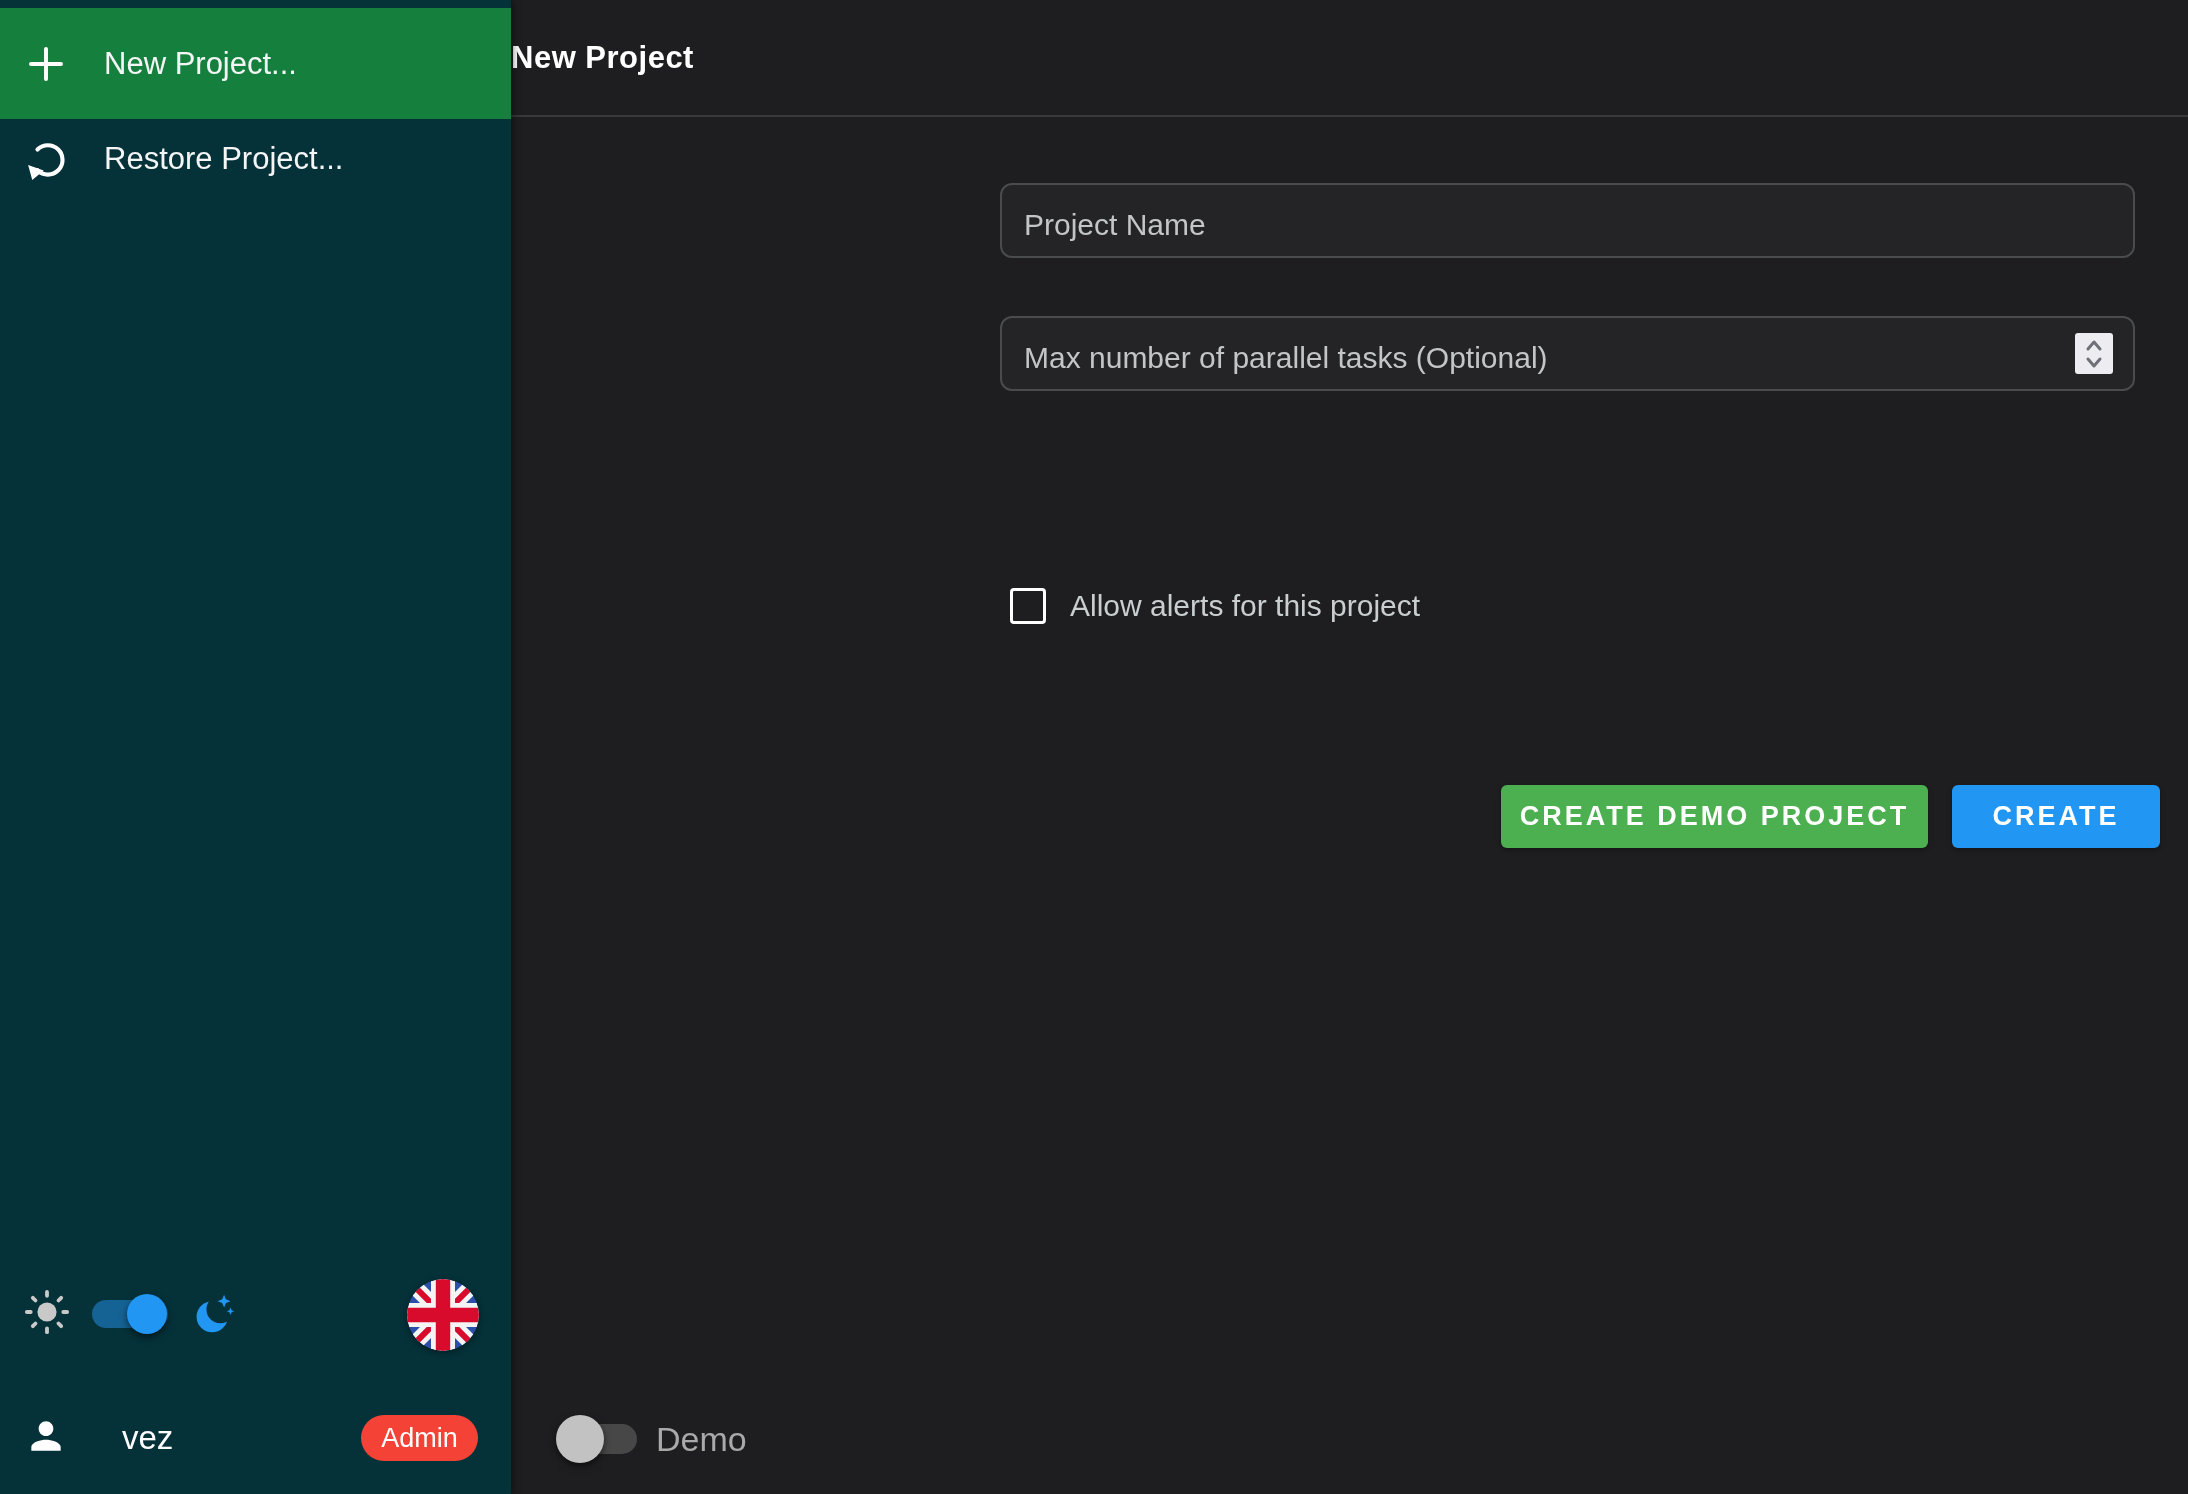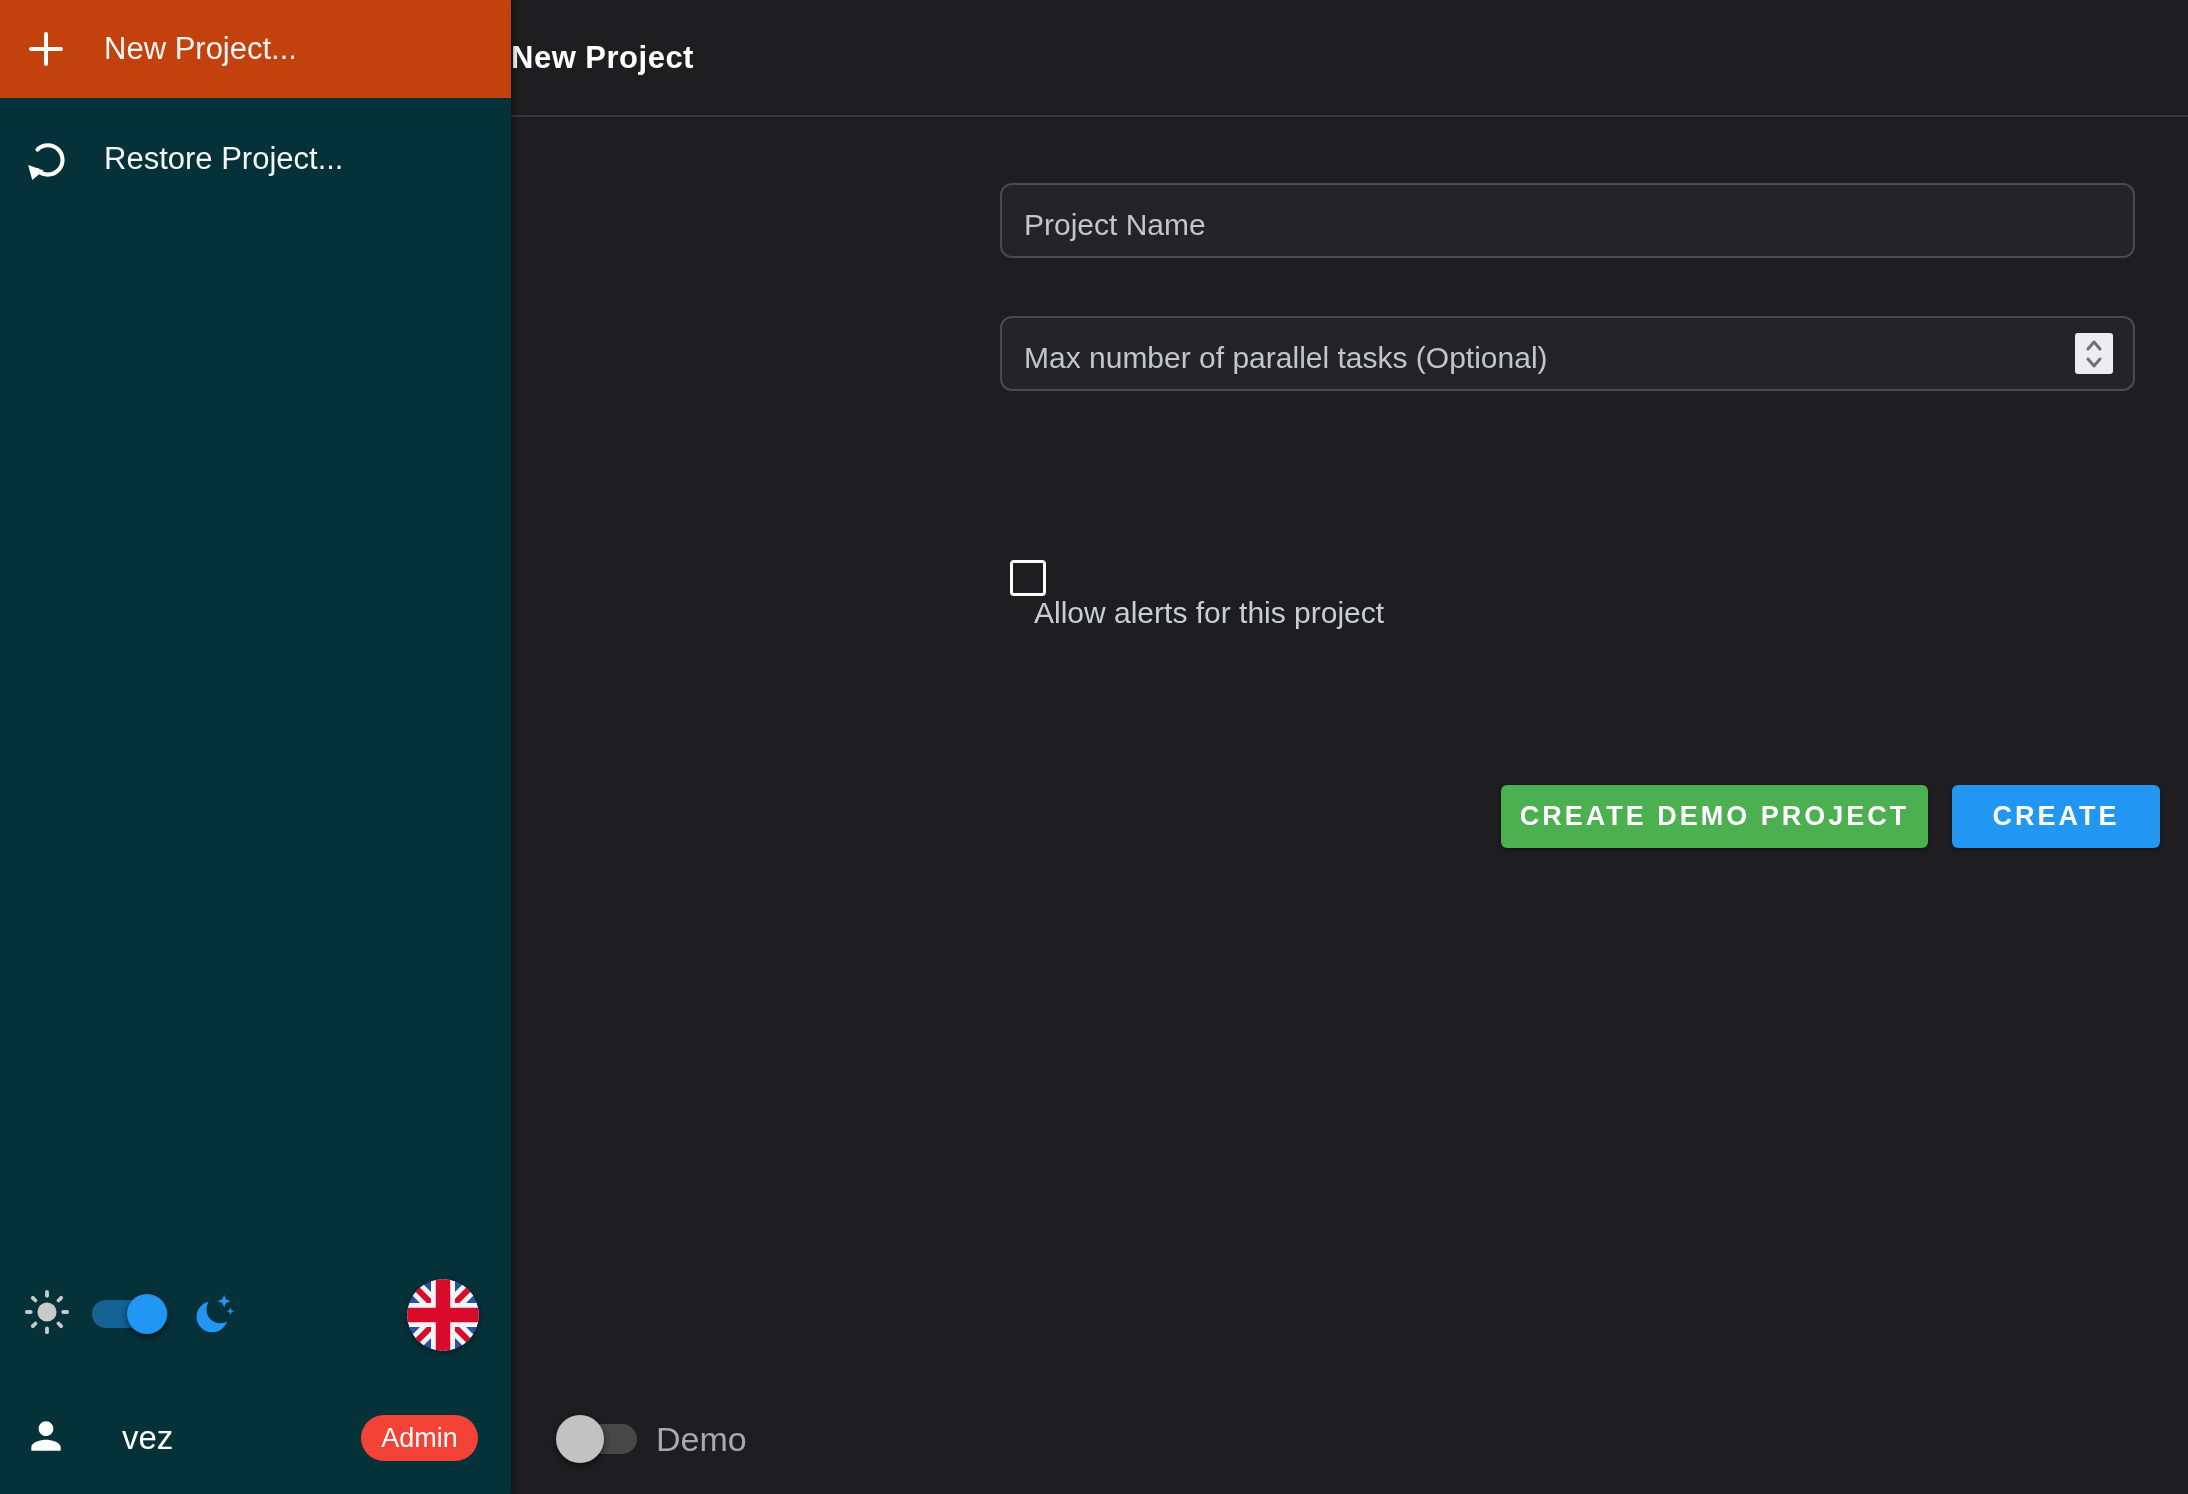--- a/index.html
+++ b/index.html
@@ -19,21 +19,21 @@
     position:absolute;left:0;width:511px;
     display:flex;align-items:center;cursor:pointer;
   }
   .side-item .icon-box{
     width:44px;height:44px;margin-left:24px;flex:0 0 auto;
     display:flex;align-items:center;justify-content:center;
   }
   .side-item .side-label{
     margin-left:36px;font-size:31px;color:#f4f6f6;white-space:nowrap;
   }
-  #item-new{top:0;height:98px;background:#c2410c;}
+  #item-new{top:8px;height:111px;background:#15803d;}
   #item-restore{top:98px;height:122px;}
   
   .theme-row{
     position:absolute;left:24px;top:1291px;height:46px;
     display:flex;align-items:center;
   }
   .switch-blue{position:relative;width:76px;height:40px;margin-left:22px;cursor:pointer;}
   .switch-blue .track{
     position:absolute;left:0;top:6px;width:76px;height:28px;border-radius:14px;
     background:#156294;
@@ -74,22 +74,22 @@
     background:#242426;border:2px solid #4a4b4d;border-radius:12px;
     padding:8px 70px 0 22px;outline:none;
     font-family:"Liberation Sans",sans-serif;font-size:30px;color:#e8e8e8;
   }
   .field input::placeholder{color:#c3c5c7;opacity:1;}
   .spinner{
     position:absolute;right:22px;top:17px;width:38px;height:41px;border-radius:3px;
     background:#ededf1;display:flex;align-items:center;justify-content:center;cursor:pointer;
   }
   .checkbox-row{
-    position:absolute;left:1010px;top:560px;height:36px;
-    display:flex;align-items:flex-start;flex-direction:column;
+    position:absolute;left:1010px;top:588px;height:36px;
+    display:flex;align-items:center;
   }
   .checkbox{
     width:30px;height:30px;border:3px solid #ffffff;border-radius:4px;
     background:transparent;cursor:pointer;flex:0 0 auto;
   }
   .checkbox-label{margin-left:24px;font-size:30px;color:#c9ced1;}
   .btn{
     position:absolute;top:785px;height:63px;border:none;border-radius:6px;
     color:#fff;font-family:"Liberation Sans",sans-serif;
     font-size:27px;font-weight:700;letter-spacing:3px;

